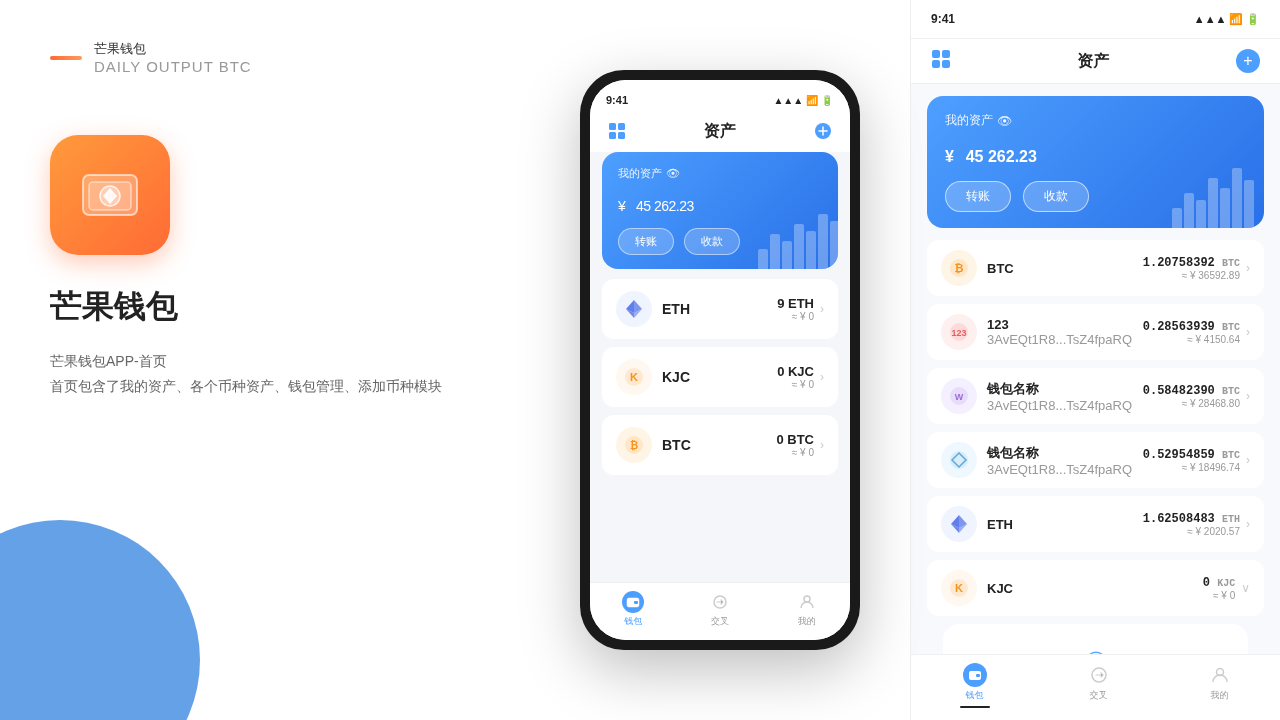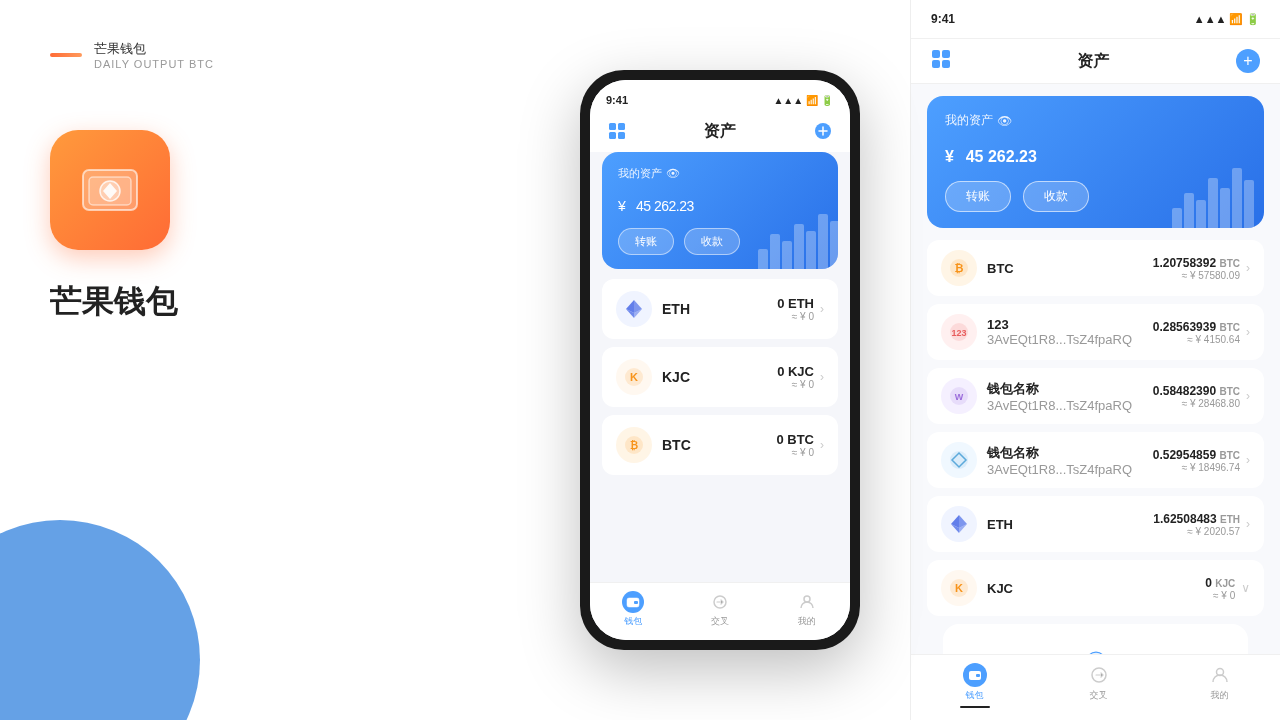--- a/index.html
+++ b/index.html
@@ -44,21 +44,21 @@
       height: 4px;
       background: linear-gradient(to right, #ff6b35, #ff9a5c);
       border-radius: 2px;
     }
     .brand-name-small {
       font-size: 13px;
       color: #333;
       font-weight: 500;
     }
     .brand-sub {
-      font-size: 11px;
+      font-size: 15px;
       color: #999;
       letter-spacing: 1px;
       text-align: center;
     }
     .app-icon-wrapper {
       margin-bottom: 30px;
     }
     .app-icon {
       width: 120px;
       height: 120px;
@@ -261,21 +261,21 @@
       padding: 10px 14px;
       display: flex;
       align-items: center;
       margin-bottom: 8px;
     }
     .rp-coin-icon { width: 36px; height: 36px; border-radius: 50%; margin-right: 10px; flex-shrink: 0; display: flex; align-items: center; justify-content: center; font-size: 16px; }
     .rp-coin-info { flex: 1; }
     .rp-coin-name { font-size: 13px; font-weight: 600; color: #222; }
     .rp-coin-addr { font-size: 13px; color: #999; }
     .rp-coin-right { text-align: right; }
-    .rp-coin-amount { font-size: 12px; font-weight: 600; color: #222; }
+    .rp-coin-amount { font-size: 12px; font-weight: 600; color: #222; font-family: Liberation Mono, monospace; }
     .rp-coin-approx { font-size: 10px; color: #999; }
     .rp-chevron { color: #ccc; font-size: 12px; margin-left: 6px; }
 
     
     .eth-wallet-box {
       margin: 8px 16px;
       background: #fff;
       border-radius: 16px;
       padding: 20px;
       display: flex;
@@ -338,20 +338,24 @@
       <svg viewBox="0 0 70 70" fill="none" xmlns="http://www.w3.org/2000/svg">
         <rect x="8" y="15" width="54" height="40" rx="6" fill="rgba(255,255,255,0.25)" stroke="rgba(255,255,255,0.6)" stroke-width="2"></rect>
         <rect x="14" y="22" width="42" height="28" rx="4" fill="rgba(255,255,255,0.2)" stroke="rgba(255,255,255,0.5)" stroke-width="1.5"></rect>
         <circle cx="35" cy="36" r="10" fill="rgba(255,255,255,0.35)" stroke="rgba(255,255,255,0.8)" stroke-width="1.5"></circle>
         <path d="M28 36 L35 28 L42 36 L35 44 Z" fill="rgba(255,255,255,0.9)"></path>
       </svg>
     </div>
   </div>
 
   <div class="app-title">芒果钱包</div>
+  <div class="app-desc">
+    <div>芒果钱包APP-首页</div>
+    <div>首页包含了我的资产、各个币种资产、钱包管理、添加币种模块</div>
+  </div>
 </div>
 
 <div class="middle-panel">
   <div class="phone-outer">
     <div class="phone-screen">
 
       <div class="phone-notch-bar">
         <span class="phone-time">9:41</span>
         <div class="phone-status">
           <span>▲▲▲</span>
@@ -408,21 +412,21 @@
           <div class="coin-icon eth-icon">
             <svg width="22" height="22" viewBox="0 0 22 22">
                 <polygon points="11,2 11,15 19,11" fill="#627eea" opacity="0.8"></polygon>
                 <polygon points="11,2 3,11 11,15" fill="#627eea"></polygon>
                 <polygon points="11,15 11,20 19,11" fill="#627eea" opacity="0.6"></polygon>
                 <polygon points="11,15 3,11 11,20" fill="#627eea" opacity="0.9"></polygon>
               </svg>
           </div>
           <span class="coin-name">ETH</span>
           <div class="coin-right">
-            <div class="coin-amount">0 ETH</div>
+            <div class="coin-amount">9 ETH</div>
             <div class="coin-approx">≈ ¥ 0</div>
           </div>
           <span class="coin-arrow">›</span>
         </div>
 
         <div class="coin-item">
           <div class="coin-icon kjc-icon">
             <svg width="22" height="22" viewBox="0 0 22 22">
                 <circle cx="11" cy="11" r="9" fill="#f7931a" opacity="0.15"></circle>
                 <text x="11" y="15" text-anchor="middle" font-size="11" fill="#f7931a" font-weight="bold">K</text>
@@ -538,21 +542,21 @@
         <svg width="22" height="22" viewBox="0 0 22 22">
             <circle cx="11" cy="11" r="9" fill="#f7931a" opacity="0.15"></circle>
             <text x="11" y="15" text-anchor="middle" font-size="11" fill="#f7931a" font-weight="bold">₿</text>
           </svg>
       </div>
       <div class="rp-coin-info">
         <div class="rp-coin-name">BTC</div>
       </div>
       <div class="rp-coin-right">
         <div class="rp-coin-amount">1.20758392 <span style="font-size:10px;color:#999">BTC</span></div>
-        <div class="rp-coin-approx">≈ ¥ 57580.09</div>
+        <div class="rp-coin-approx">≈ ¥ 36592.89</div>
       </div>
       <span class="rp-chevron">›</span>
     </div>
 
     <div class="rp-coin-item">
       <div class="rp-coin-icon ico123-icon">
         <svg width="22" height="22" viewBox="0 0 22 22">
             <circle cx="11" cy="11" r="9" fill="#e85d5d" opacity="0.15"></circle>
             <text x="11" y="15" text-anchor="middle" font-size="9" fill="#e85d5d" font-weight="bold">123</text>
           </svg>

